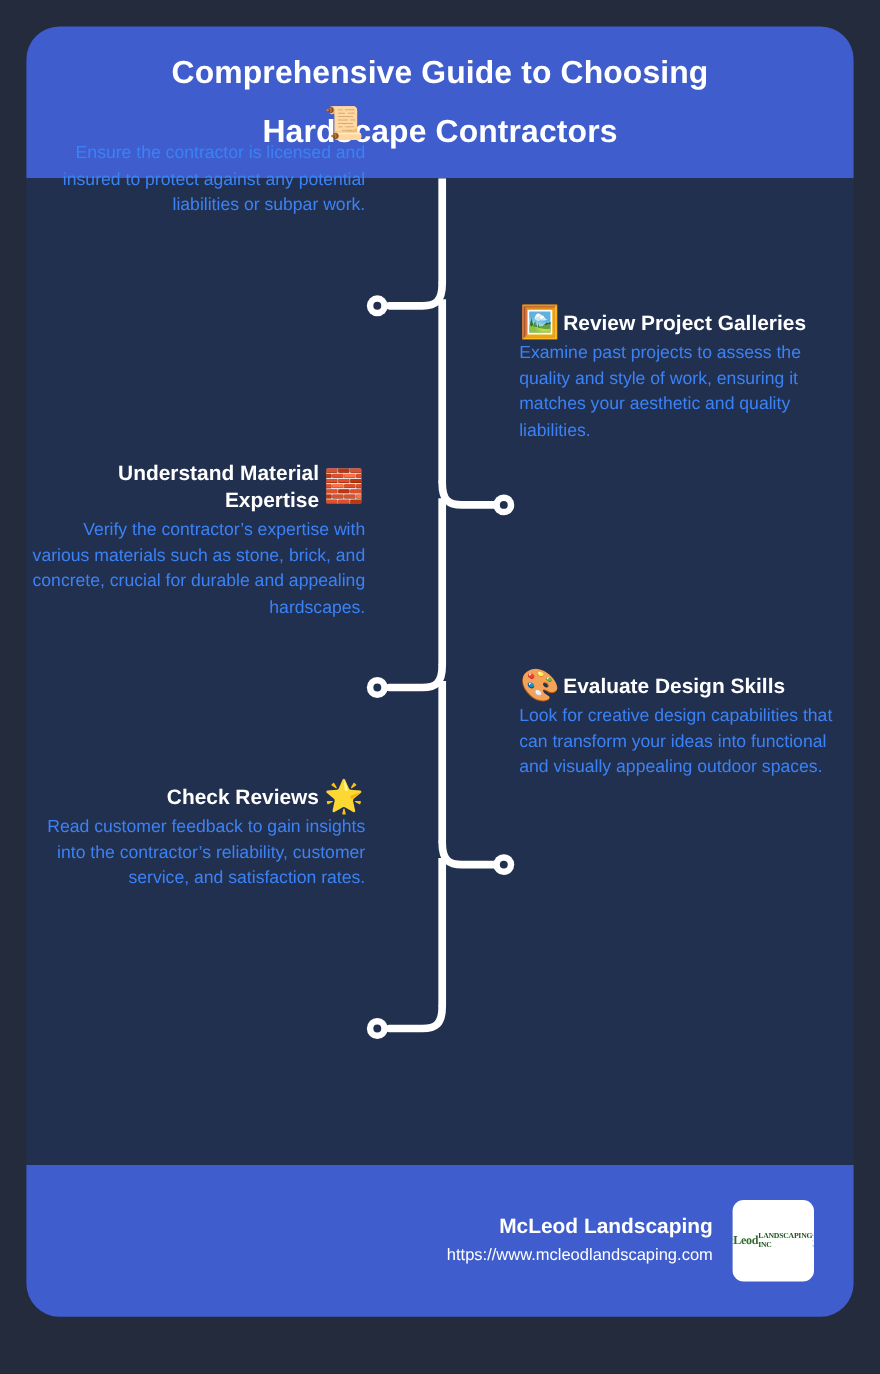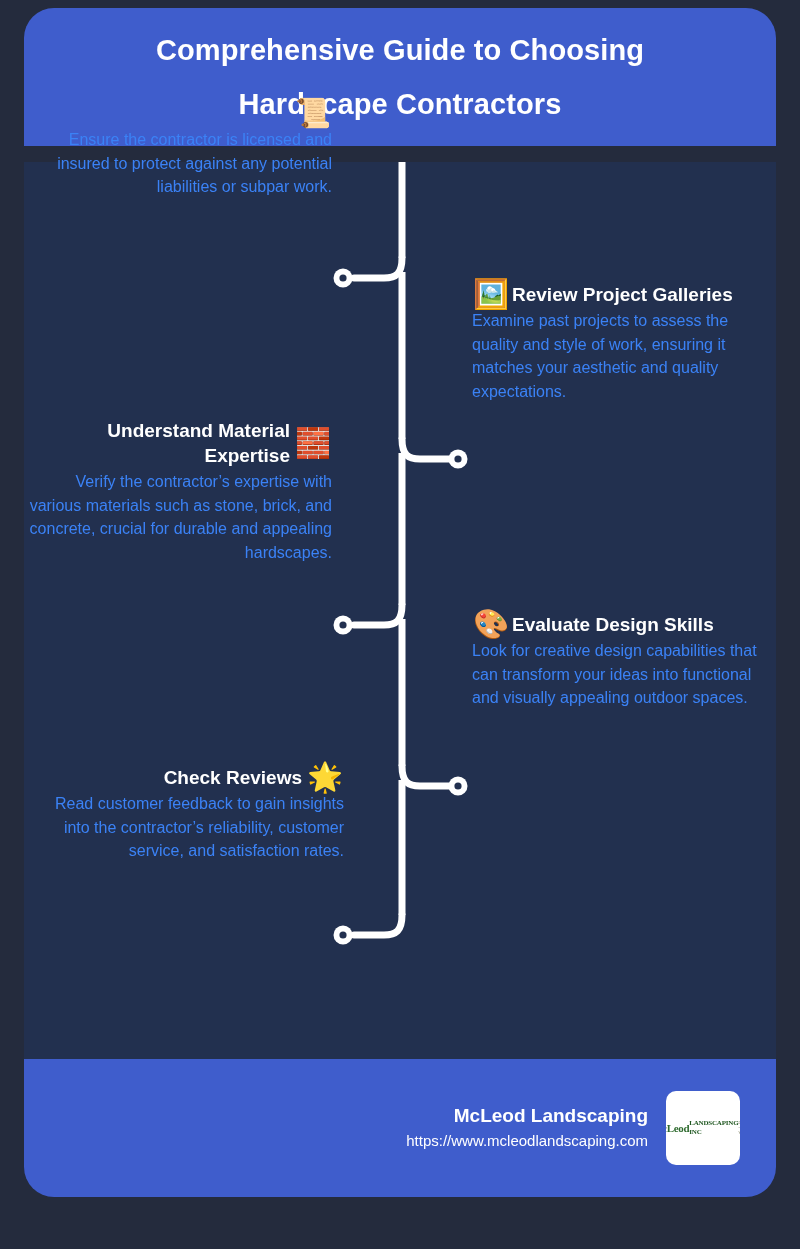--- a/index.html
+++ b/index.html
@@ -19,21 +19,21 @@
     position: relative;
     width: 800px;
     height: 1249px;
     background: #242b3d;
   }
 
   
   .header {
     position: absolute;
     left: 24px;
-    top: 8px;
+    top: 24px;
     width: 752px;
     height: 138px;
     background: #3f5dcc;
     border-radius: 30px 30px 0 0;
     box-sizing: border-box;
     display: flex;
     flex-direction: column;
     align-items: center;
     justify-content: center;
     padding: 0 80px;
@@ -113,21 +113,21 @@
     flex: 0 0 38px;
   }
   .step-left .step-icon { margin-left: 4px; margin-top: -2px; }
   .step-right .step-icon { margin-right: 2px; margin-top: -2px; }
 
   
   #step-1 { top: 100px; }
   #step-2 { top: 281px; }
   #step-3 { top: 418px; align-items: flex-end; }
   #step-4 { top: 611px; }
-  #step-5 { top: 764px; padding-left: 12px; }
+  #step-5 { top: 712px; }
 
   
   .title-row {
     display: flex;
     align-items: center;
     justify-content: flex-end;
   }
   .step-right .title-row { justify-content: flex-start; }
 
   
@@ -252,21 +252,21 @@
       <span class="step-desc">Ensure the contractor is licensed and insured to protect against any potential liabilities or subpar work.</span>
     </div>
   </div>
 
   <div class="step step-right" id="step-2">
     <div class="step-text">
       <div class="title-row">
         <span class="step-icon">🖼️</span>
         <span class="step-title">Review Project Galleries</span>
       </div>
-      <span class="step-desc">Examine past projects to assess the quality and style of work, ensuring it matches your aesthetic and quality expectations.</span>
+      <span class="step-desc">Examine past projects to assess the quality and style of work, ensuring it matches your aesthetic and quality liabilities.</span>
     </div>
   </div>
 
   <div class="step step-left" id="step-3">
     <div class="step-text">
       <div class="title-row">
         <span class="step-title">Understand Material Expertise</span>
         <span class="step-icon">🧱</span>
       </div>
       <span class="step-desc">Verify the contractor’s expertise with various materials such as stone, brick, and concrete, crucial for durable and appealing hardscapes.</span>

